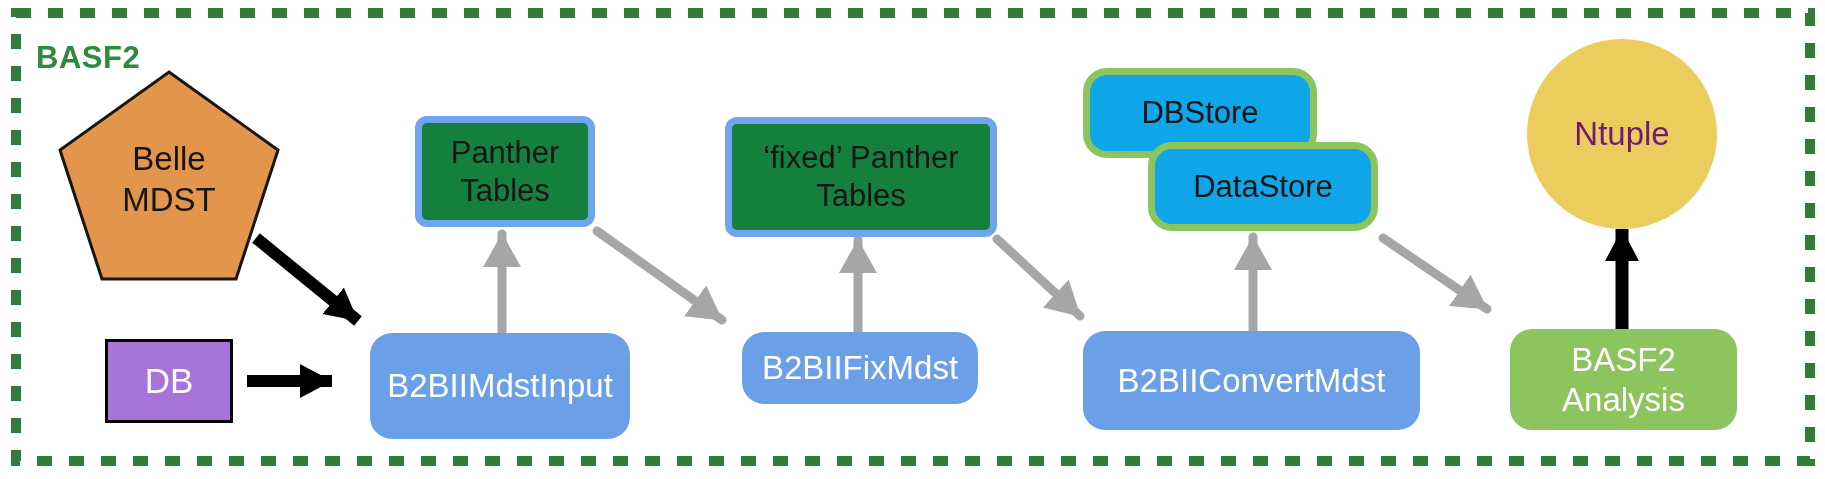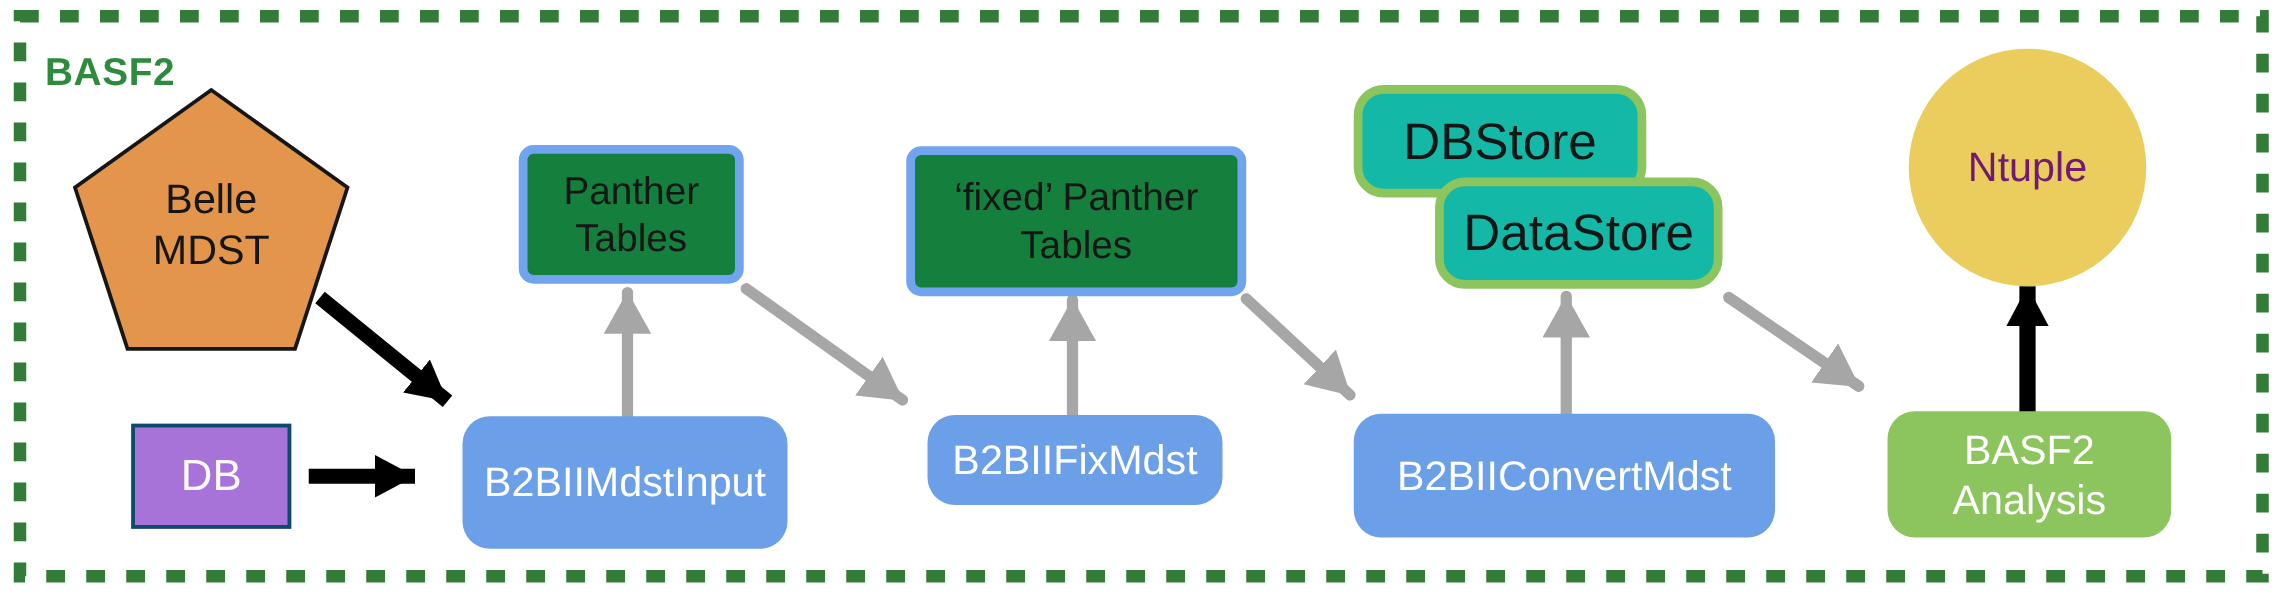--- a/index.html
+++ b/index.html
@@ -25,42 +25,42 @@
     text-align:center;
   }
 
   .pent-label{
     left:79px;top:138px;width:180px;
     font-size:33px;line-height:41px;color:#161616;
   }
 
   .db-box{
     left:105px;top:339px;width:128px;height:84px;
-    background:#A873D8;border:3px solid #0c4a6e;
+    background:#A873D8;border:3px solid #000000;
     color:#FAFAFA;font-size:35px;
   }
 
   .module-blue{
     background:#6B9FE8;border-radius:22px;
     color:#ffffff;font-size:33px;
   }
   .m-input{left:370px;top:333px;width:260px;height:106px;}
   .m-fix{left:742px;top:332px;width:236px;height:72px;}
   .m-convert{left:1083px;top:331px;width:337px;height:99px;}
 
   .panther{
     background:#15803d;border:7px solid #70A4EE;border-radius:12px;
     color:#161616;font-size:31px;line-height:38px;
   }
   .p-tables{left:415px;top:116px;width:180px;height:111px;}
   .p-fixed{left:725px;top:117px;width:272px;height:120px;}
 
   .store{
-    background:#14b8a6;border:7px solid #8CC45E;border-radius:24px;
-    color:#161616;font-size:41px;
+    background:#0ea5e9;border:7px solid #8CC45E;border-radius:24px;
+    color:#161616;font-size:31px;
   }
   .s-db{left:1083px;top:68px;width:234px;height:90px;z-index:2;}
   .s-data{left:1148px;top:142px;width:230px;height:89px;z-index:3;}
 
   .analysis{
     left:1510px;top:329px;width:227px;height:101px;
     background:#8CC45E;border-radius:22px;
     color:#ffffff;font-size:33px;line-height:40px;
   }
 

